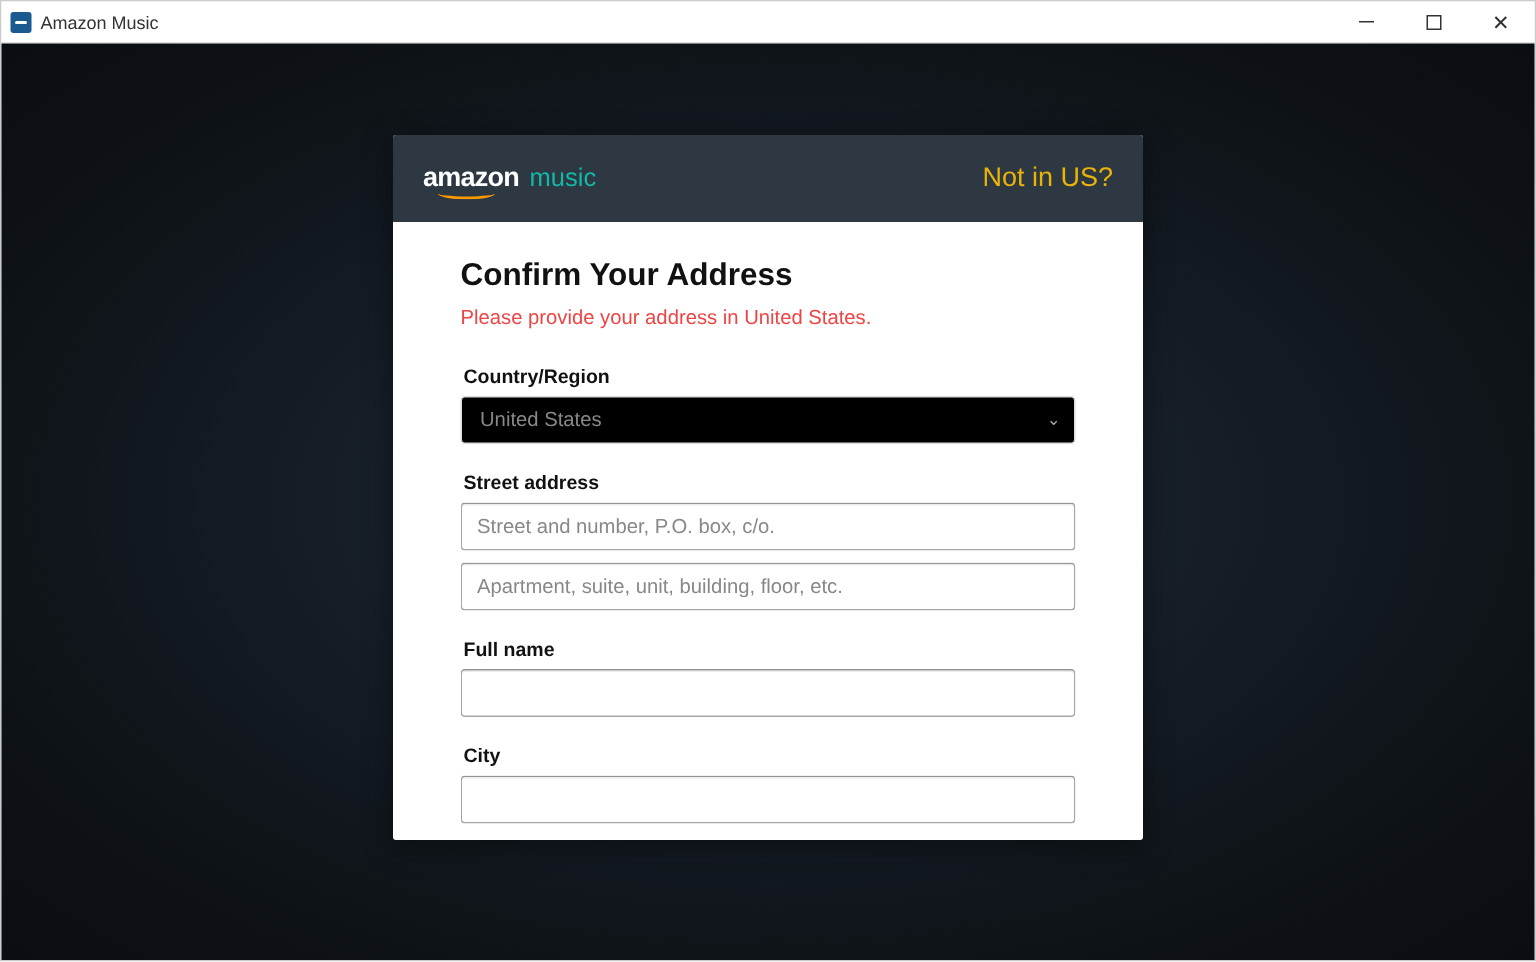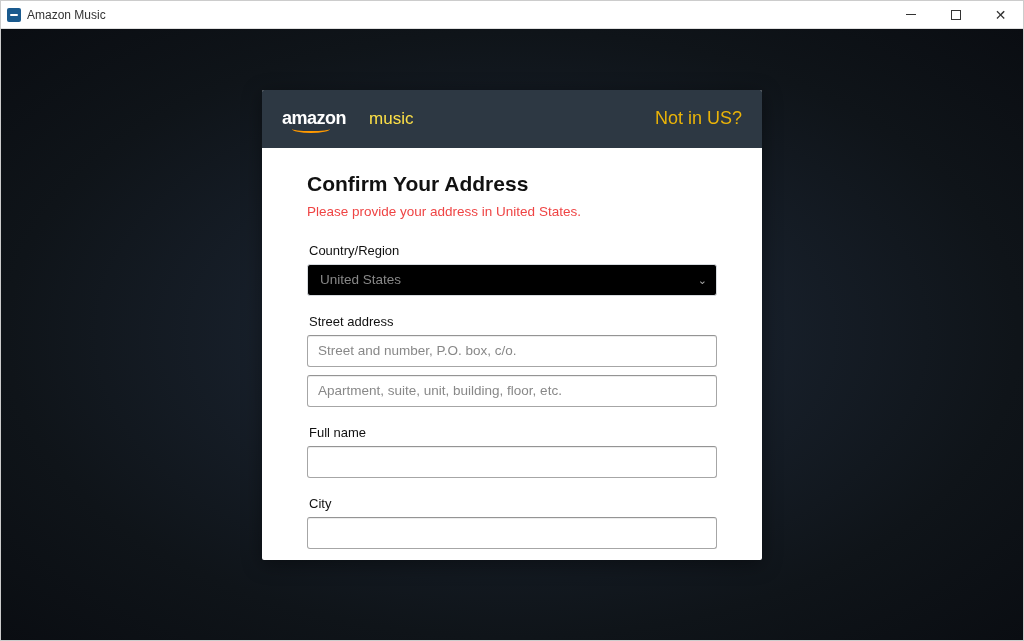--- a/index.html
+++ b/index.html
@@ -108,41 +108,41 @@
       background: #2d3843;
       height: 58px;
       display: flex;
       align-items: center;
       justify-content: space-between;
       padding: 0 20px;
     }
     .logo {
       display: flex;
       align-items: baseline;
-      gap: 20px;
+      gap: 4px;
     }
     .logo-amazon {
       color: #fff;
       font-size: 18px;
       font-weight: 700;
       letter-spacing: -0.5px;
       position: relative;
     }
     .logo-amazon::after {
       content: "";
       position: absolute;
       bottom: -4px;
       left: 10px;
       width: 38px;
       height: 6px;
       border-bottom: 2px solid #ff9900;
       border-radius: 0 0 50% 50%;
     }
     .logo-music {
-      color: #fde047;
+      color: #14b8a6;
       font-size: 17px;
       font-weight: 300;
       margin-left: 3px;
     }
     .not-in-us {
       color: #eab308;
       font-size: 18px;
       cursor: pointer;
     }
     .card-body {
@@ -170,21 +170,21 @@
       font-size: 13.5px;
       color: #ef4444;
       margin-bottom: 24px;
     }
     .form-group {
       margin-bottom: 18px;
     }
     .form-label {
       display: block;
       font-size: 13px;
-      font-weight: 400;
+      font-weight: 700;
       color: #111;
       margin-bottom: 6px;
       padding-left: 2px;
     }
     .select-wrapper {
       position: relative;
     }
     .select-field {
       width: 100%;
       height: 32px;

